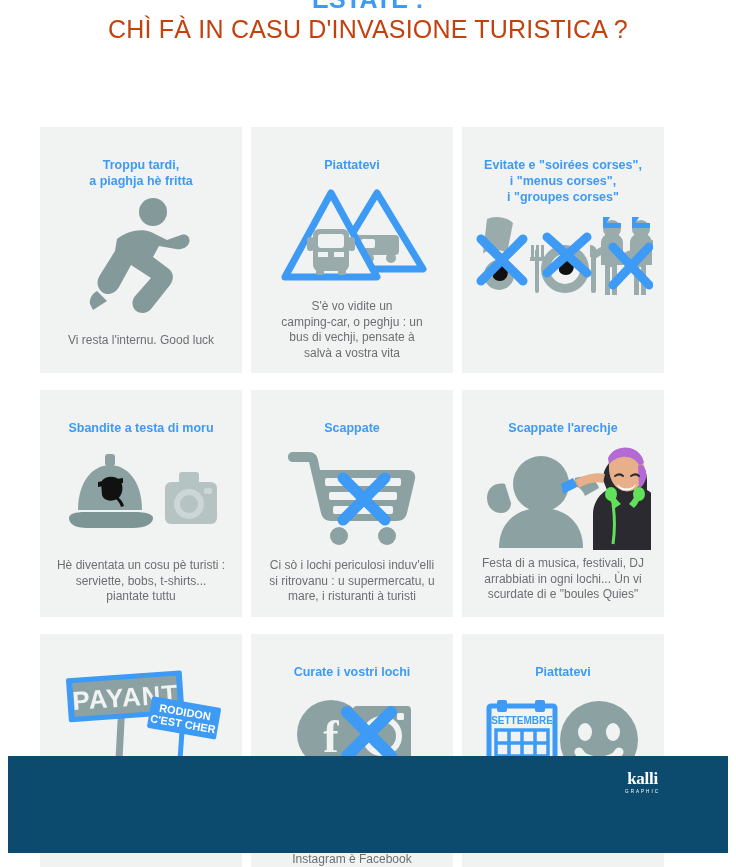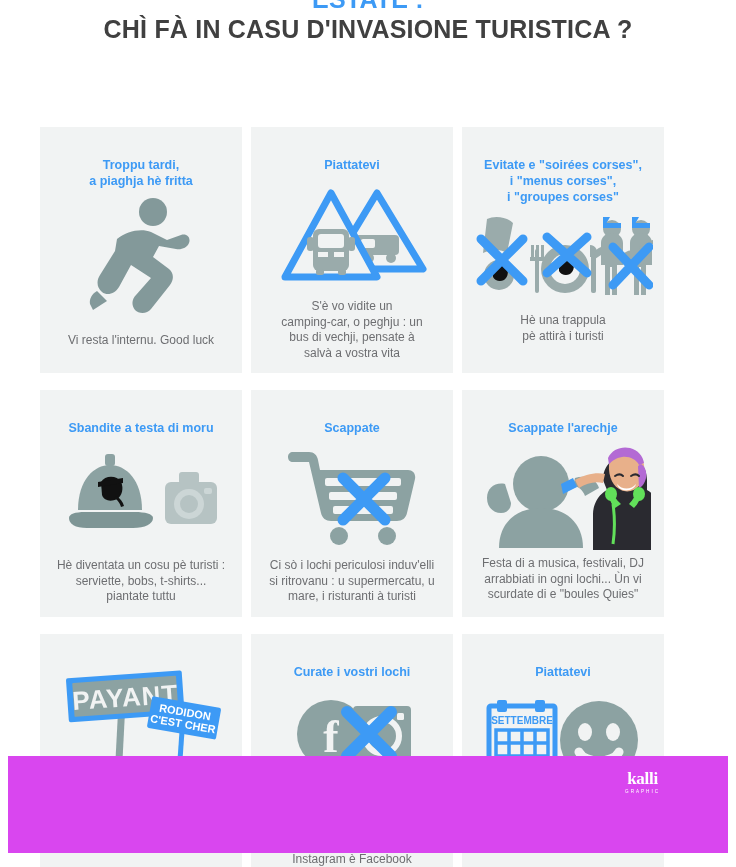--- a/index.html
+++ b/index.html
@@ -12,21 +12,21 @@
   .page { position: relative; width: 736px; height: 867px; background: #ffffff; }
 
   
   .header { text-align: center; padding-top: 0; }
   .title-line1 {
     font-size: 25px; font-weight: bold; color: #3d9af5;
     letter-spacing: .2px; line-height: 26px;
     margin-top: -14px;
   }
   .title-line2 {
-    font-size: 25px; font-weight: bold; color: #404040;
+    font-size: 25px; font-weight: normal; color: #c2410c;
     letter-spacing: .2px; line-height: 34px;
   }
   .subtitle {
     font-size: 13px; color: #6d6e71; margin-top: 22px;
   }
 
   
   .grid {
     position: absolute; left: 40px; top: 141px;
     width: 620px;
@@ -60,21 +60,21 @@
   .card-1 .card-art { height: 126px; margin-bottom: 12px; }
   .card-3 .card-art { height: 86px; margin-top: 8px; margin-bottom: 14px; }
   .card-6 .card-art { height: 110px; margin-bottom: 2px; }
   .card-9 .card-art { height: 104px; margin-bottom: 14px; }
   .card-7 .card-art { height: 92px; }
 
   
   .footer {
     position: absolute; left: 8px; top: 770px;
     width: 720px; height: 97px;
-    background: #d946ef;
+    background: #0c4a6e;
   }
   .logo {
     position: absolute; right: 68px; top: 14px;
     text-align: center; color: #ffffff;
   }
   .logo-main {
     font-family: "Liberation Serif", serif;
     font-weight: bold; font-size: 17px; line-height: 17px;
     letter-spacing: -.3px;
   }
@@ -186,22 +186,20 @@
 
           <g fill="#3d9af5">
             <path d="M130 10 h18 v5 h-18 z"></path>
             <path d="M130 4 l7 0 l-4 7 l-3 0 z"></path>
             <path d="M159 10 h18 v5 h-18 z"></path>
             <path d="M159 4 l7 0 l-4 7 l-3 0 z"></path>
           </g>
           <path d="M140 34 L176 72 M176 34 L140 72" stroke="#3d9af5" stroke-width="9" stroke-linecap="round" fill="none"></path>
         </svg>
       </div>
-      <div class="card-caption">Hè una trappula
-pè attirà i turisti</div>
     </div>
 
     <div class="card card-4 r2">
       <div class="card-title">Sbandite a testa di moru</div>
       <div class="card-art">
         <svg width="160" height="106" viewBox="0 0 160 106">
 
           <g fill="#b6c3c3">
             <rect x="104" y="38" width="52" height="42" rx="6"></rect>
             <rect x="118" y="28" width="20" height="12" rx="3"></rect>

